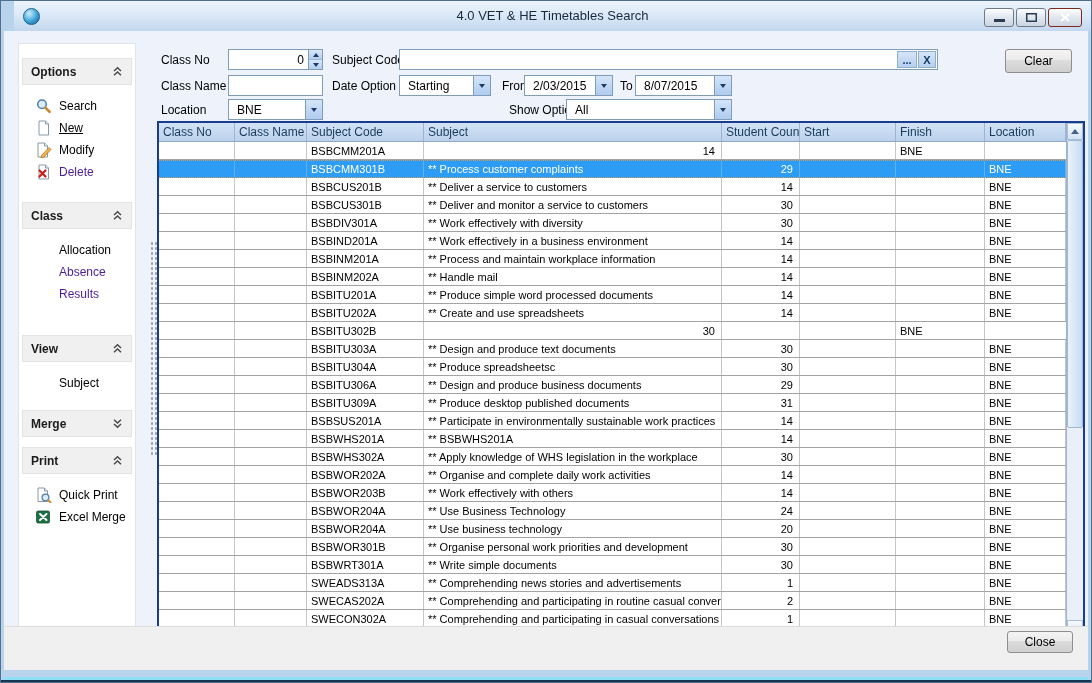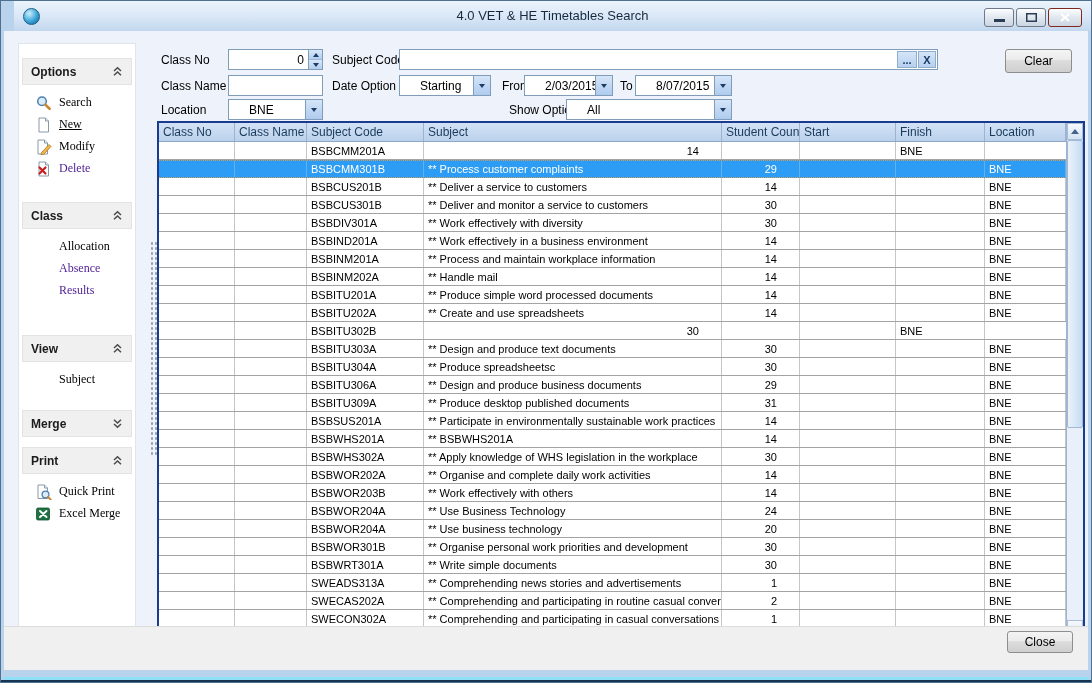--- a/index.html
+++ b/index.html
@@ -33,42 +33,42 @@
   .panel{margin:0 3px;}
   .panel+.panel{margin-top:11px;}
   #panel-view{margin-top:22px;}
   #panel-merge{margin-top:8px;border-radius:6px;}
   #panel-print{margin-top:10px;}
   .panel-header{height:27px;background:#F0F0F0;border:1px solid #E3E3E3;
     display:flex;align-items:center;justify-content:space-between;padding:0 8px;}
   .panel-title{font-weight:bold;font-size:12px;color:#1B1B1B;}
   .panel-chevron{display:flex;align-items:center;}
   .panel-items{padding:10px 0 8px;}
-  .side-item{height:22px;display:flex;padding-left:13px;cursor:default;font-family:Liberation Serif, serif;}
+  .side-item{height:22px;display:flex;align-items:center;padding-left:13px;cursor:default;}
   .side-item .icon{width:17px;height:16px;margin-right:7px;flex:0 0 17px;}
   .side-item.no-icon{padding-left:37px;}
   .side-item .lbl{font-size:12px;color:#000;white-space:nowrap;}
   .side-item.disabled .lbl{color:#4c1d95;}
   .side-item.underline .lbl{text-decoration:underline;}
   
   .splitter{position:absolute;left:145px;top:210px;width:9px;height:215px;
     background-image:radial-gradient(circle,#9AA2AC 1.1px,transparent 1.2px);
     background-size:4px 5px;background-position:1px 0;}
   
   .form{position:absolute;left:152px;top:6px;right:4px;height:84px;}
   .flabel{position:absolute;font-size:12px;color:#000;white-space:nowrap;}
   .field{position:absolute;height:21px;border:1px solid #7F9DB9;background:#fff;
     display:flex;align-items:center;}
   .field input{border:none;outline:none;flex:1;height:100%;font:12px "Liberation Sans",sans-serif;padding:0 4px;background:transparent;min-width:0;}
   .spin{display:flex;flex-direction:column;width:14px;height:100%;border-left:1px solid #7F9DB9;}
   .spin span{flex:1;background:linear-gradient(#D8E7F9,#B3CEEE);display:flex;align-items:center;justify-content:center;}
   .spin span+span{border-top:1px solid #9DB8D6;}
   .tri-up{width:0;height:0;border-left:3px solid transparent;border-right:3px solid transparent;border-bottom:4px solid #1C3B66;}
   .tri-down{width:0;height:0;border-left:3px solid transparent;border-right:3px solid transparent;border-top:4px solid #1C3B66;}
-  .combo{padding-left:16px;}
+  .combo{padding-left:4px;}
   .combo .val{flex:1;padding:0 4px;white-space:nowrap;overflow:hidden;}
   .combo-btn{width:17px;height:100%;border-left:1px solid #7F9DB9;
     background:linear-gradient(#D5E5F8,#AECBEE);display:flex;align-items:center;justify-content:center;}
   .inline-btn{width:20px;height:17px;margin-right:1px;background:linear-gradient(#D5E5F8,#B6D0F0);
     border:1px solid #8FAECE;display:flex;align-items:center;justify-content:center;
     font-size:11px;font-weight:bold;color:#173A63;line-height:10px;}
   .btn{border:1px solid #8E8E8E;border-radius:3px;color:#000;font-size:12px;
     background:linear-gradient(#F4F4F4,#EBEBEB 45%,#DDDDDD 46%,#CFCFCF);
     display:flex;align-items:center;justify-content:center;}
   .accel::first-letter{text-decoration:underline;}
@@ -78,21 +78,21 @@
   .thead{position:absolute;left:0;top:0;right:17px;height:19px;display:grid;
     grid-template-columns:76px 72px 117px 298px 78px 96px 89px 1fr;
     background:linear-gradient(#D3E3F6,#BBD1EB);border-bottom:1px solid #8FA8C7;}
   .th{position:relative;padding:0 4px;font-size:12px;color:#1A3A5C;
     display:flex;align-items:center;border-right:1px solid #9DB4D0;overflow:hidden;white-space:nowrap;}
   .tbody{position:absolute;left:0;top:19px;right:17px;bottom:0;overflow:hidden;}
   .trow{height:18px;display:grid;grid-template-columns:76px 72px 117px 298px 78px 96px 89px 1fr;
     border-bottom:1px solid #A3A3A3;background:#fff;}
   .td{padding:0 4px;font-size:11px;display:flex;align-items:center;white-space:nowrap;
     overflow:hidden;border-right:1px solid #C6C6C6;color:#000;}
-  .td.num{justify-content:flex-end;padding-right:22px;}
+  .td.num{justify-content:flex-end;padding-right:6px;}
   .trow.selected{background:#2C9CF4;border-top:1px dotted #D79A55;border-bottom:1px dotted #D79A55;height:18px;}
   .trow.selected .td{color:#fff;border-right-color:#5FB2F2;}
   
   .vscroll{position:absolute;top:0;right:0;bottom:0;width:17px;background:#E9F0F9;border-left:1px solid #9DB4D0;}
   .sc-btn{position:absolute;left:0;right:0;height:17px;background:linear-gradient(#F6FAFE,#D4E2F3);
     border:1px solid #A9BFD8;display:flex;align-items:center;justify-content:center;}
   .sc-btn.up{top:0;} .sc-btn.down{bottom:0;}
   .sc-thumb{position:absolute;left:0;right:0;top:17px;height:56%;border:1px solid #9FB8D4;border-radius:2px;
     background:linear-gradient(90deg,#EAF2FB,#C8DCF2);}
   .sc-arrow-up{width:0;height:0;border-left:4px solid transparent;border-right:4px solid transparent;border-bottom:5px solid #44618C;}

